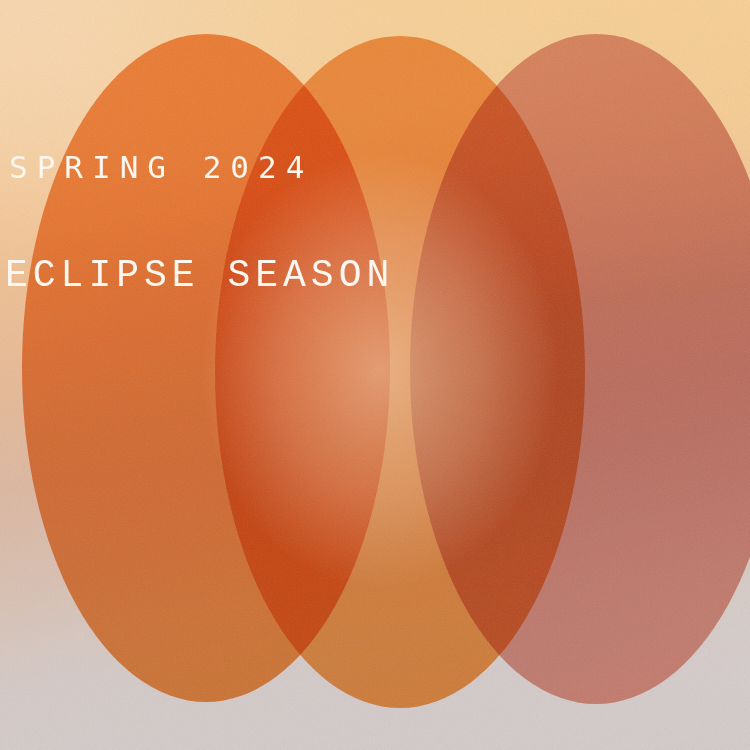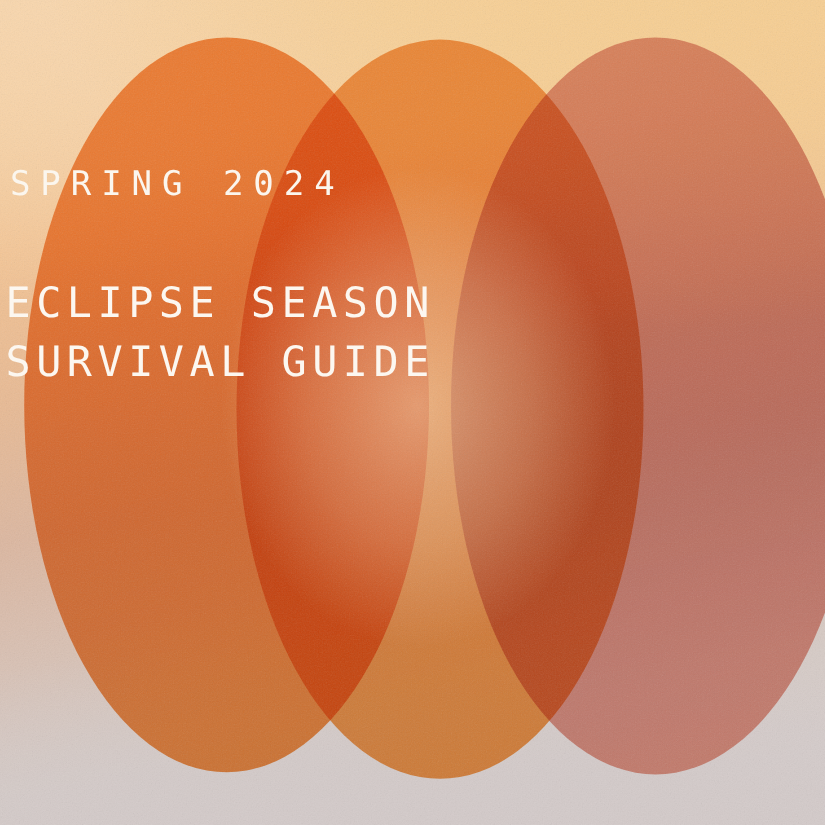--- a/index.html
+++ b/index.html
@@ -162,21 +162,21 @@
   .subtitle {
     margin-top: 66px;
     font-family: "DejaVu Sans Mono", "Liberation Mono", monospace;
     font-size: 38px;
     font-weight: 400;
     letter-spacing: 5px;
     text-indent: 5px;
     line-height: 1.42;
     color: #FCF7F0;
   }
-  .subtitle span { display: block; }
+  .subtitle span { display: block; font-family: Liberation Mono, monospace; }
 </style>
 </head>
 <body>
 
 <div id="poster">
 
   <div class="wash wash-gold"></div>
   <div class="wash wash-grey"></div>
 
   <div class="ellipse ellipse-left"></div>
@@ -193,17 +193,16 @@
     <rect width="750" height="750" filter="url(#grainFilter)" opacity="0.55"></rect>
   </svg>
 
   <div class="content">
 
     <div class="kicker">SPRING 2024</div>
 
 
     <div class="subtitle">
       <span>ECLIPSE SEASON</span>
-      <span>SURVIVAL GUIDE</span>
     </div>
 
   </div>
 </div>
 
 </body></html>

